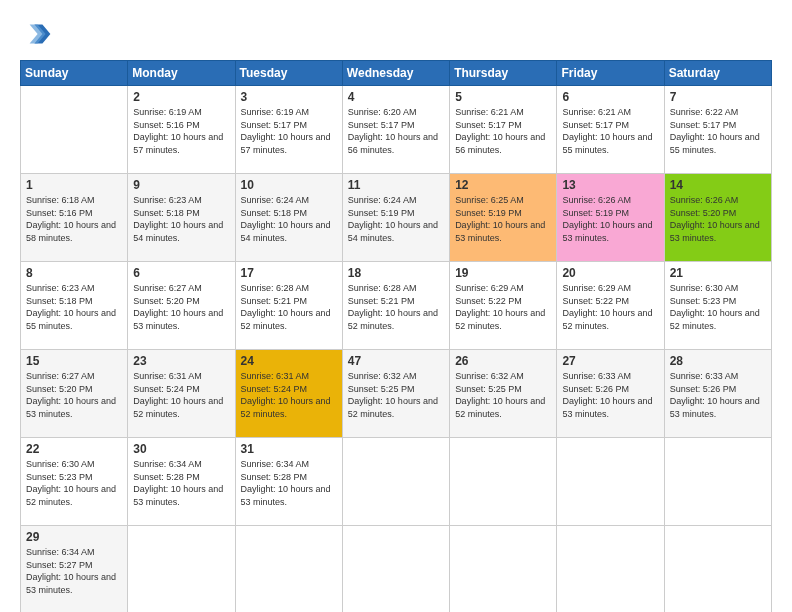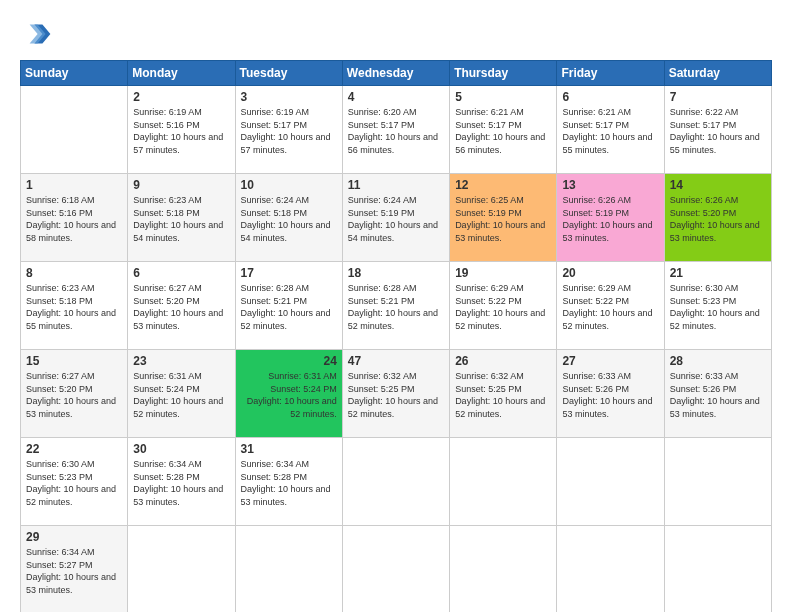--- a/index.html
+++ b/index.html
@@ -218,21 +218,21 @@
         </tr>
         <tr>
           <td style="background: rgb(245, 245, 245); margin-top: 44px;">
         <span class="day-num">15</span>
         <span class="day-info">Sunrise: 6:27 AM<br>Sunset: 5:20 PM<br>Daylight: 10 hours and 53 minutes.</span>
       </td>
           <td style="background: rgb(245, 245, 245);">
         <span class="day-num">23</span>
         <span class="day-info">Sunrise: 6:31 AM<br>Sunset: 5:24 PM<br>Daylight: 10 hours and 52 minutes.</span>
       </td>
-          <td style="background: #22c55e; text-align: right;">
+          <td style="background: #eab308;">
         <span class="day-num">24</span>
         <span class="day-info">Sunrise: 6:31 AM<br>Sunset: 5:24 PM<br>Daylight: 10 hours and 52 minutes.</span>
       </td>
           <td style="background: rgb(245, 245, 245);">
         <span class="day-num">47</span>
         <span class="day-info">Sunrise: 6:32 AM<br>Sunset: 5:25 PM<br>Daylight: 10 hours and 52 minutes.</span>
       </td>
           <td style="background: rgb(245, 245, 245);">
         <span class="day-num">26</span>
         <span class="day-info">Sunrise: 6:32 AM<br>Sunset: 5:25 PM<br>Daylight: 10 hours and 52 minutes.</span>

